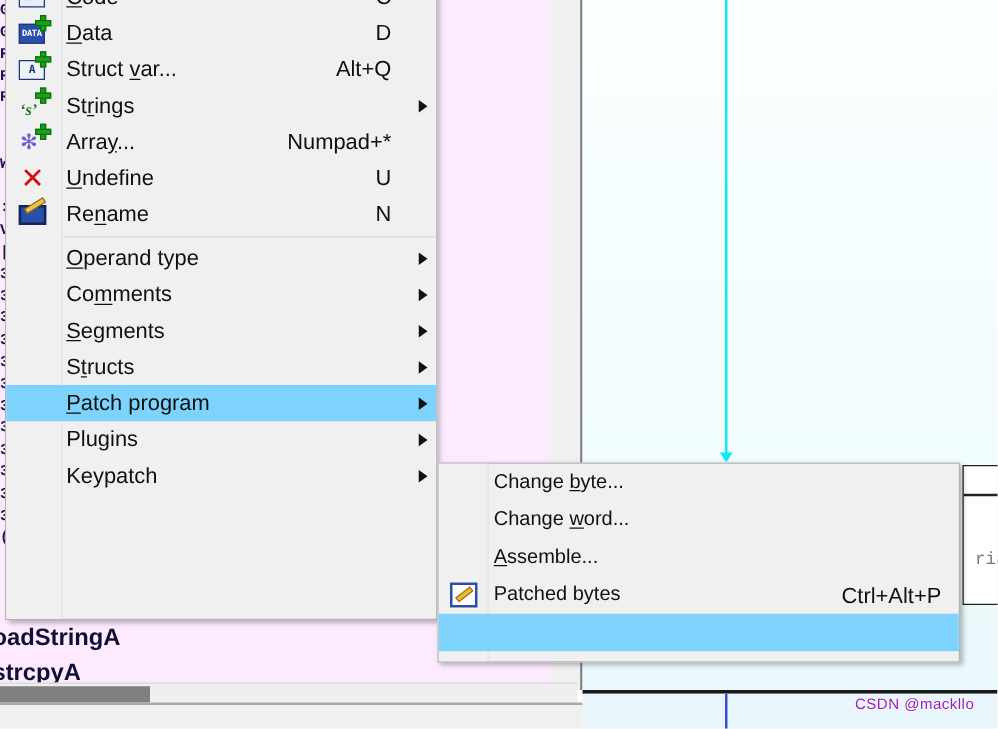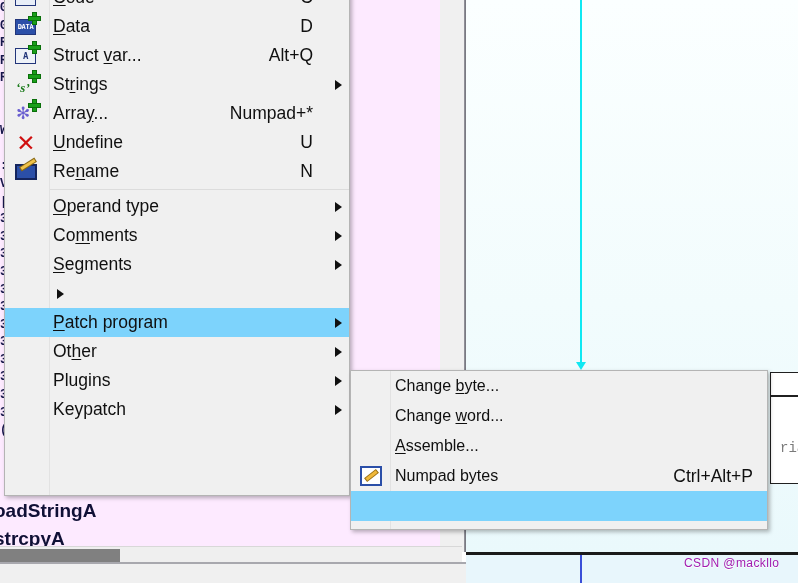--- a/index.html
+++ b/index.html
@@ -466,41 +466,35 @@
     <div class="menu-item">
       <div class="mi-icon"></div>
       <div class="mi-label"><u>S</u>egments</div>
       <div class="mi-arrow">
           <i></i>
         </div>
     </div>
 
     <div class="menu-item">
       <div class="mi-icon"></div>
+      <div class="mi-label">S<u>t</u>ructs</div>
       <div class="mi-arrow">
           <i></i>
         </div>
     </div>
 
 
     <div class="menu-item hl">
       <div class="mi-icon"></div>
       <div class="mi-label"><u>P</u>atch program</div>
       <div class="mi-arrow">
           <i></i>
         </div>
     </div>
 
-    <div class="menu-item">
-      <div class="mi-icon"></div>
-      <div class="mi-label">Ot<u>h</u>er</div>
-      <div class="mi-arrow">
-          <i></i>
-        </div>
-    </div>
 
     <div class="menu-item">
       <div class="mi-icon"></div>
       <div class="mi-label">Plu<u>g</u>ins</div>
       <div class="mi-arrow">
           <i></i>
         </div>
     </div>
 
     <div class="menu-item">
@@ -531,21 +525,21 @@
     <div class="menu-item">
       <div class="mi-icon"></div>
       <div class="mi-label"><u>A</u>ssemble...</div>
       <div class="mi-shortcut"></div>
     </div>
 
     <div class="menu-item">
       <div class="mi-icon">
         <div class="ico-pencilbox"></div>
       </div>
-      <div class="mi-label">Numpad bytes</div>
+      <div class="mi-label">Patched bytes</div>
       <div class="mi-shortcut">Ctrl+Alt+P</div>
     </div>
 
     <div class="menu-item hl">
       <div class="mi-icon"></div>
       <div class="mi-shortcut"></div>
     </div>
   </div>
 
 </div>

